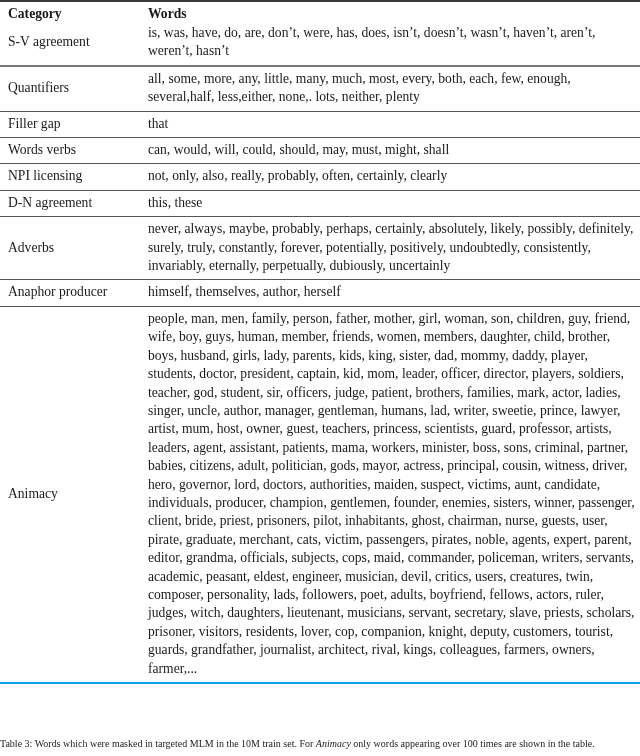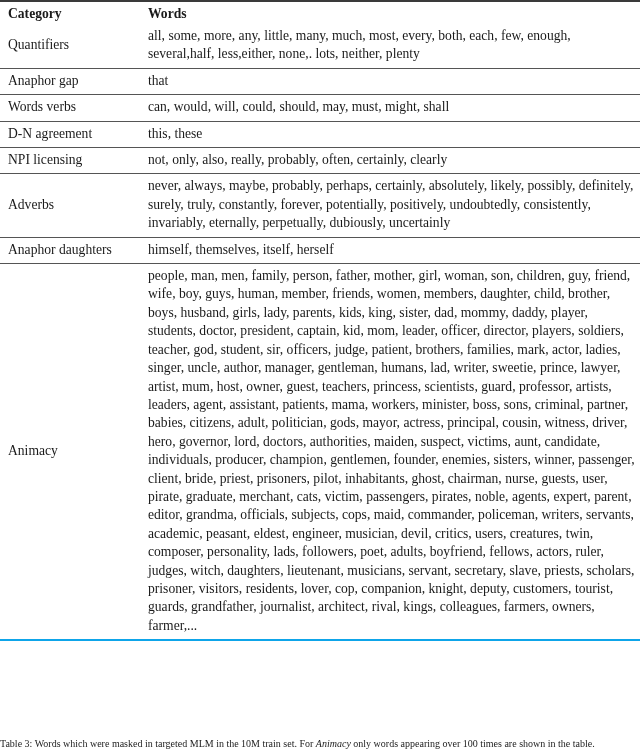--- a/index.html
+++ b/index.html
@@ -38,47 +38,51 @@
 <div class="wrap">
   <div class="toprule"></div>
   <table>
     <thead>
       <tr class="head">
         <th class="c1">Category</th>
         <th class="c2">Words</th>
       </tr>
     </thead>
     <tbody>
+      <tr class="row first thick">
+        <td class="c1">S-V agreement</td>
+        <td class="c2">is, was, have, do, are, don’t, were, has, does, isn’t, doesn’t, wasn’t, haven’t, aren’t, weren’t, hasn’t</td>
+      </tr>
       <tr class="row">
         <td class="c1">Quantifiers</td>
         <td class="c2">all, some, more, any, little, many, much, most, every, both, each, few, enough, several,half, less,either, none,. lots, neither, plenty</td>
       </tr>
       <tr class="row">
-        <td class="c1">Anaphor gap</td>
+        <td class="c1">Filler gap</td>
         <td class="c2">that</td>
       </tr>
       <tr class="row">
         <td class="c1">Words verbs</td>
         <td class="c2">can, would, will, could, should, may, must, might, shall</td>
       </tr>
       <tr class="row">
+        <td class="c1">NPI licensing</td>
+        <td class="c2">not, only, also, really, probably, often, certainly, clearly</td>
+      </tr>
+      <tr class="row">
         <td class="c1">D-N agreement</td>
         <td class="c2">this, these</td>
-      </tr>
-      <tr class="row">
-        <td class="c1">NPI licensing</td>
-        <td class="c2">not, only, also, really, probably, often, certainly, clearly</td>
       </tr>
       <tr class="row">
         <td class="c1">Adverbs</td>
         <td class="c2">never, always, maybe, probably, perhaps, certainly, absolutely, likely, possibly, definitely, surely, truly, constantly, forever, potentially, positively, undoubtedly, consistently, invariably, eternally, perpetually, dubiously, uncertainly</td>
       </tr>
       <tr class="row">
-        <td class="c1">Anaphor daughters</td>
-        <td class="c2">himself, themselves, itself, herself</td>
+        <td class="c1">Anaphor producer</td>
+        <td class="c2">himself, themselves, author, herself</td>
       </tr>
       <tr class="row last">
         <td class="c1">Animacy</td>
         <td class="c2">people, man, men, family, person, father, mother, girl, woman, son, children, guy, friend, wife, boy, guys, human, member, friends, women, members, daughter, child, brother, boys, husband, girls, lady, parents, kids, king, sister, dad, mommy, daddy, player, students, doctor, president, captain, kid, mom, leader, officer, director, players, soldiers, teacher, god, student, sir, officers, judge, patient, brothers, families, mark, actor, ladies, singer, uncle, author, manager, gentleman, humans, lad, writer, sweetie, prince, lawyer, artist, mum, host, owner, guest, teachers, princess, scientists, guard, professor, artists, leaders, agent, assistant, patients, mama, workers, minister, boss, sons, criminal, partner, babies, citizens, adult, politician, gods, mayor, actress, principal, cousin, witness, driver, hero, governor, lord, doctors, authorities, maiden, suspect, victims, aunt, candidate, individuals, producer, champion, gentlemen, founder, enemies, sisters, winner, passenger, client, bride, priest, prisoners, pilot, inhabitants, ghost, chairman, nurse, guests, user, pirate, graduate, merchant, cats, victim, passengers, pirates, noble, agents, expert, parent, editor, grandma, officials, subjects, cops, maid, commander, policeman, writers, servants, academic, peasant, eldest, engineer, musician, devil, critics, users, creatures, twin, composer, personality, lads, followers, poet, adults, boyfriend, fellows, actors, ruler, judges, witch, daughters, lieutenant, musicians, servant, secretary, slave, priests, scholars, prisoner, visitors, residents, lover, cop, companion, knight, deputy, customers, tourist, guards, grandfather, journalist, architect, rival, kings, colleagues, farmers, owners, farmer,...</td>
       </tr>
     </tbody>
   </table>
 
   <div class="caption"><span>Table 3: Words which were masked in targeted MLM in the 10M train set. For </span><i>Animacy</i><span> only words appearing over 100 times are shown in the table.</span></div>
 </div>

